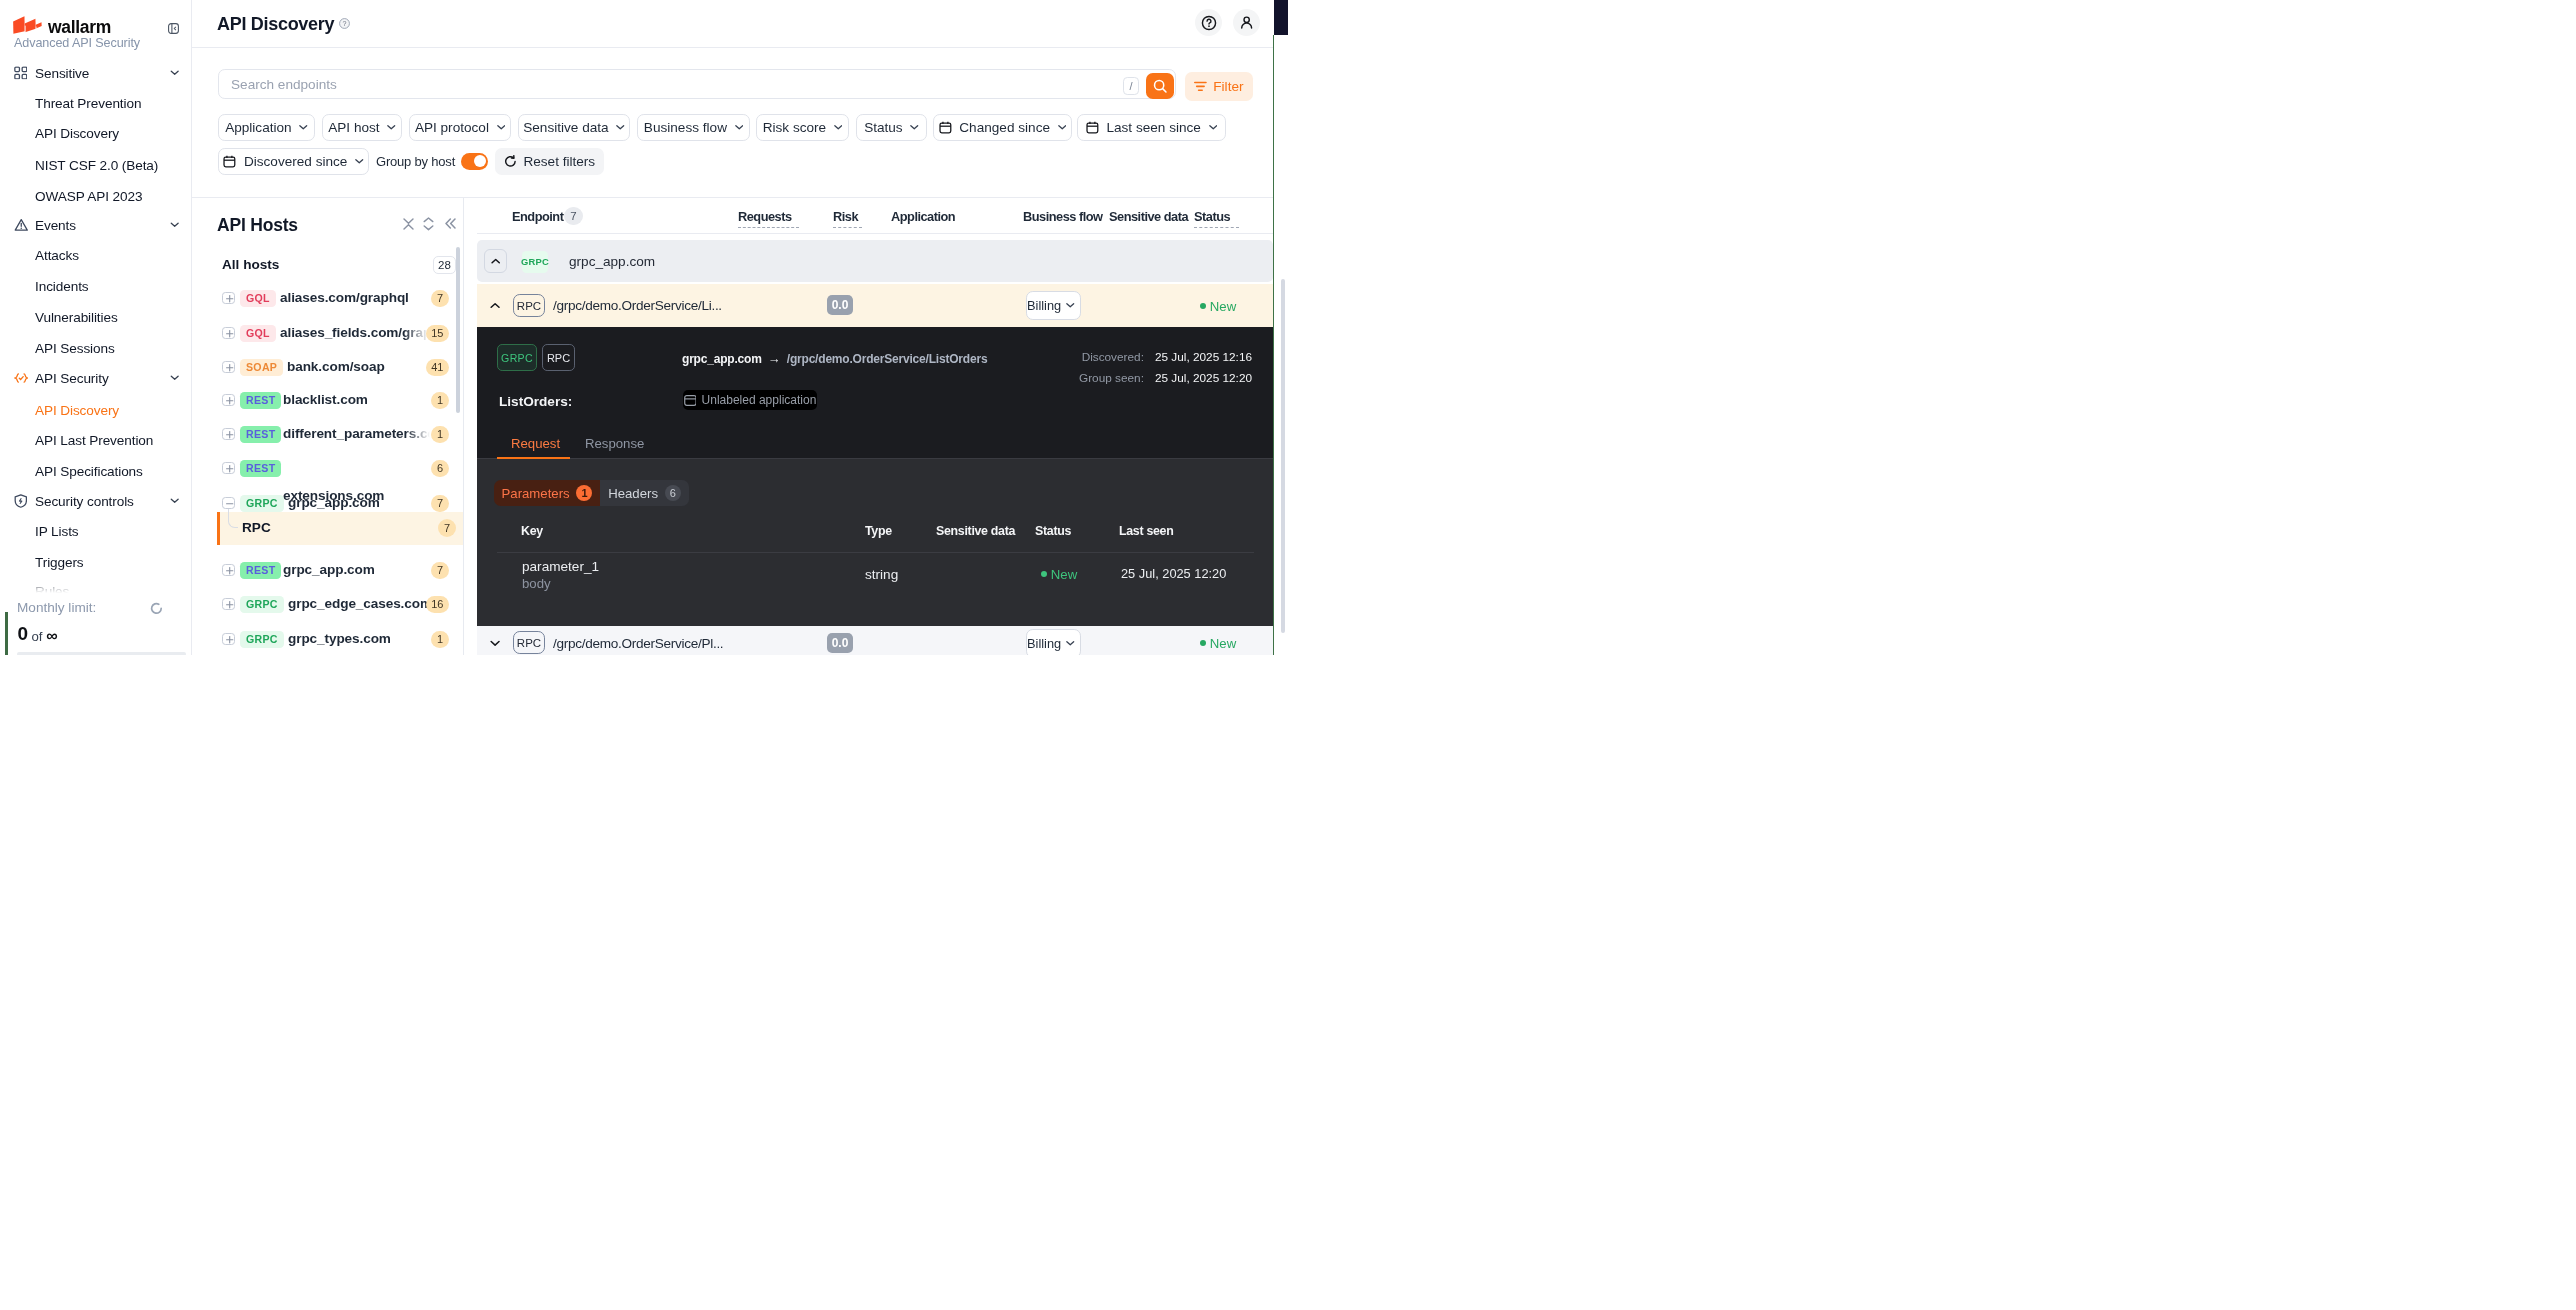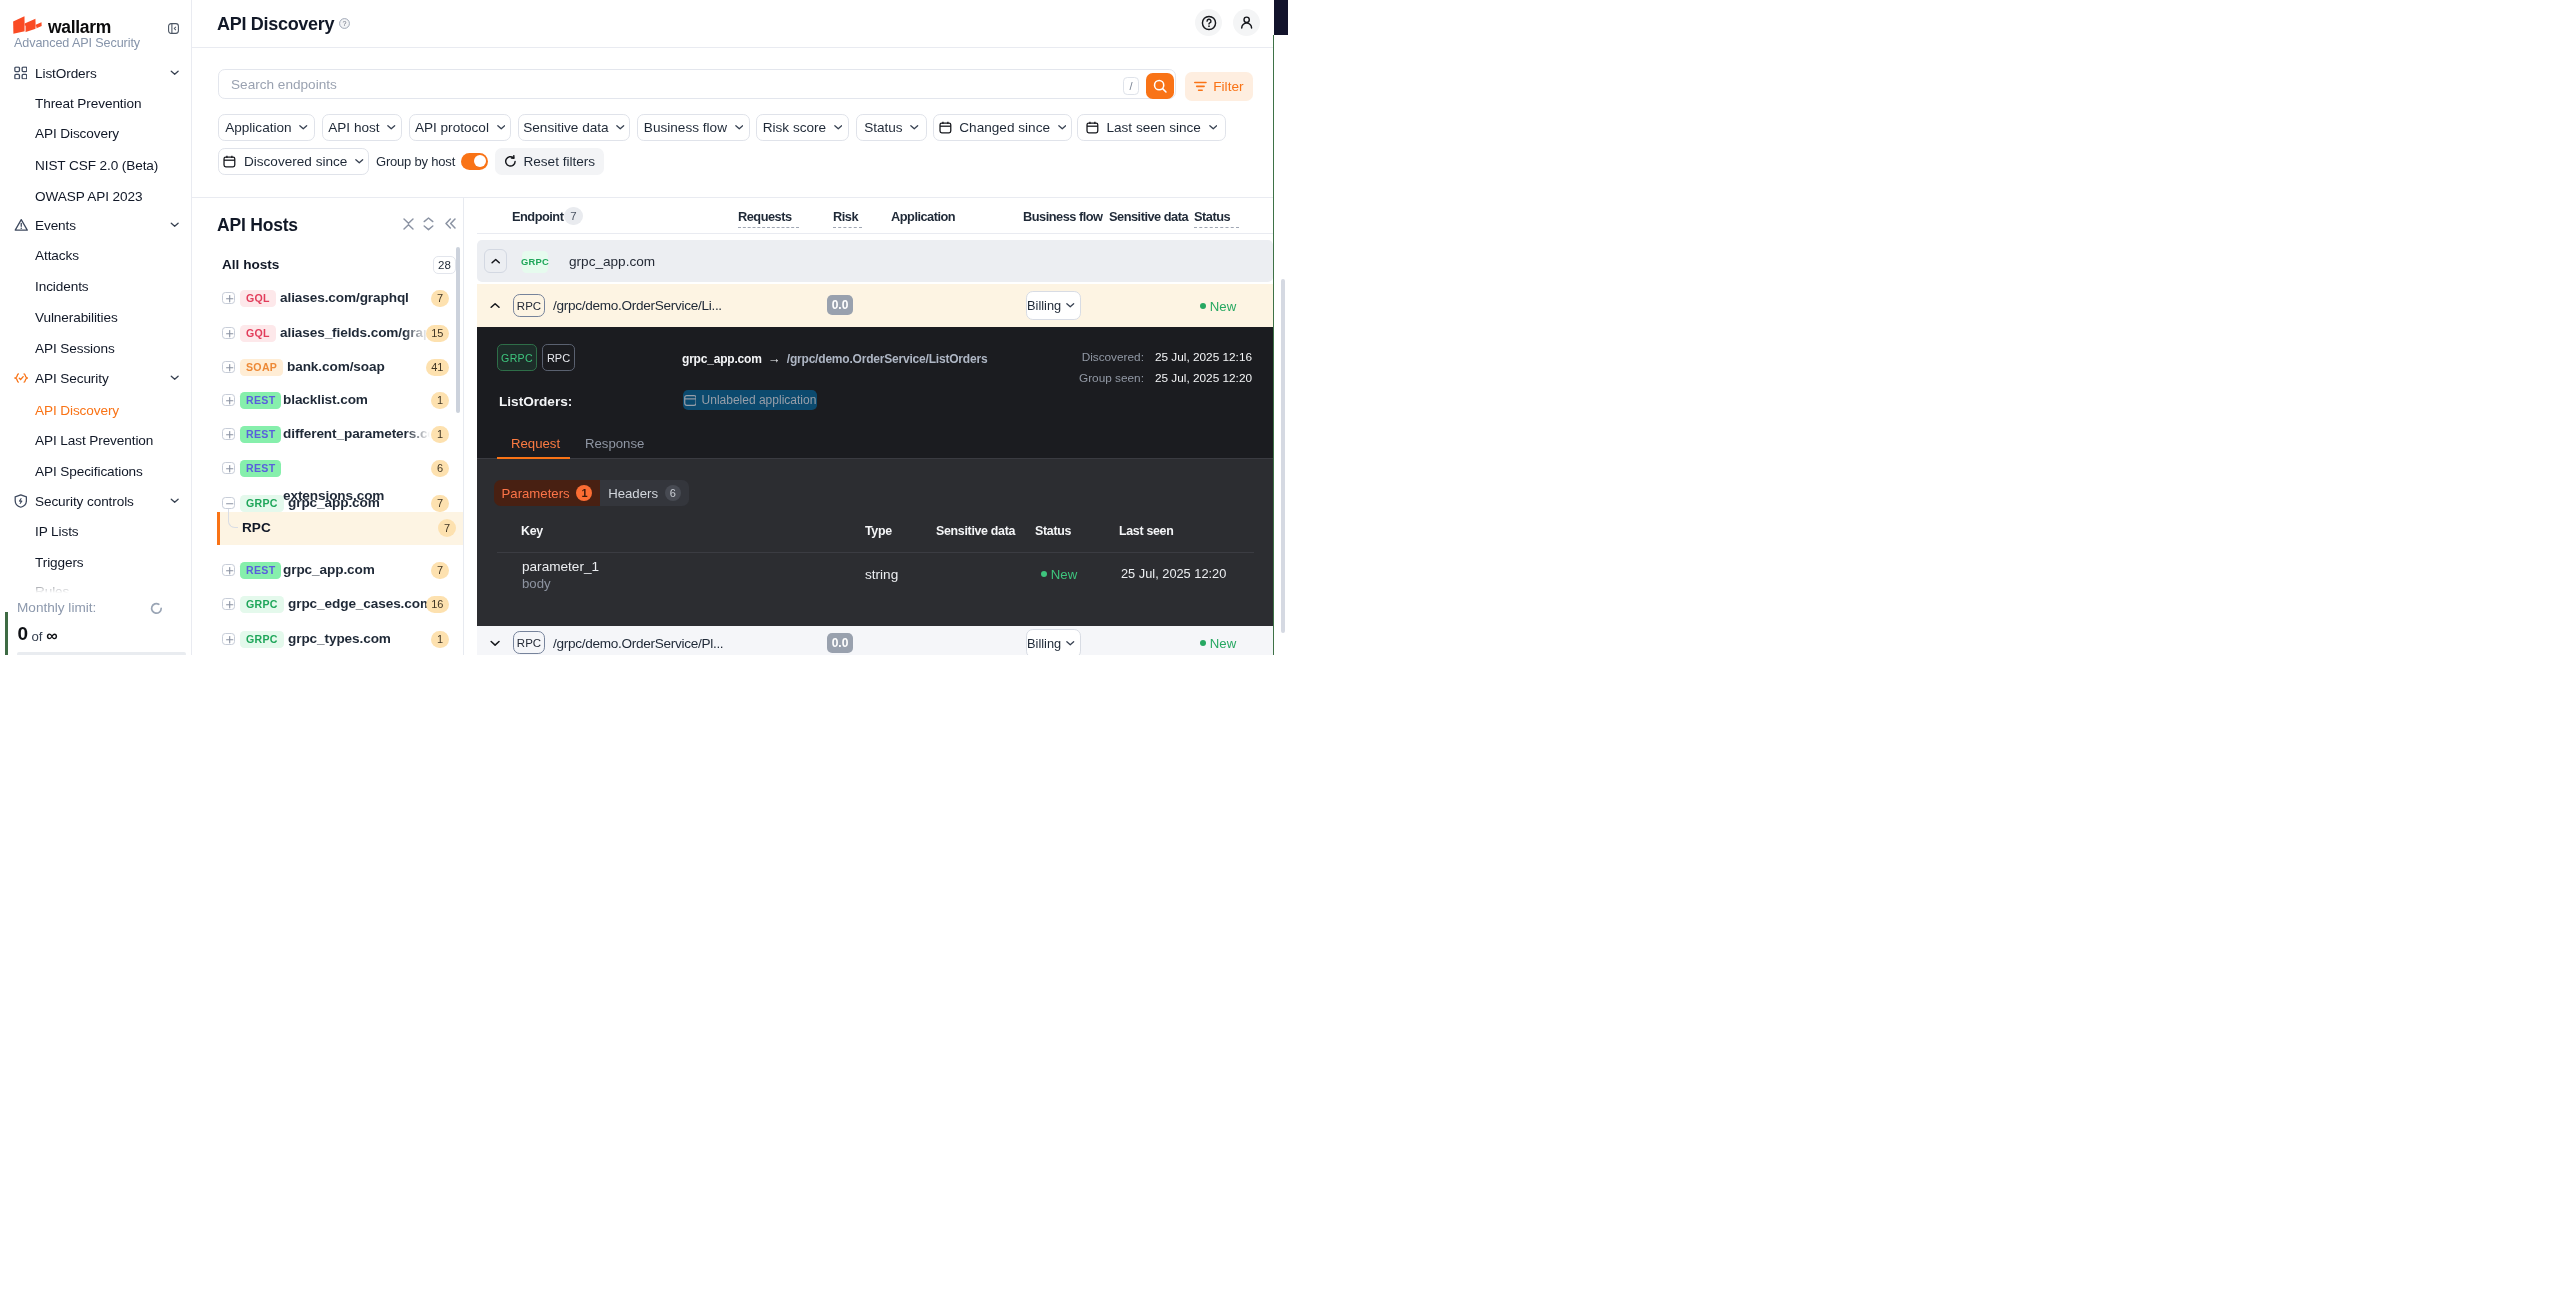--- a/index.html
+++ b/index.html
@@ -87,21 +87,21 @@
 #dgrpc { position:absolute; left:20px; top:17px; width:40px; height:27px; border:0.9px solid #2e6e48; background:rgba(52,199,123,0.10); color:#3ec47d; border-radius:5.1px; font-size:10.6px; display:flex; align-items:center; justify-content:center; letter-spacing:0.3px; }
 #drpc { position:absolute; left:65px; top:17px; width:33px; height:27px; border:0.9px solid #5a6170; color:#e7e9ee; border-radius:5.1px; font-size:11px; display:flex; align-items:center; justify-content:center; }
 #dhost { position:absolute; left:205px; top:24px; font-size:12px; font-weight:700; color:#f4f5f7; letter-spacing:-0.2px; }
 #ddisc { position:absolute; right:21px; top:23px; font-size:11.8px; display:flex; gap:11px; }
 #ddisc .l { color:#9299a5; } #ddisc .v { color:#f3f4f6; }
 
 #dseen { position:absolute; right:21px; top:44px; font-size:11.8px; display:flex; gap:11px; }
 #dseen .l { color:#9299a5; } #dseen .v { color:#f3f4f6; }
 
 #dapp { position:absolute; left:22px; top:67px; font-size:13.6px; font-weight:700; color:#f4f5f7; }
-#dchip { position:absolute; left:206px; top:63px; width:134px; height:20px; background:#0c4a6e; border-radius:5.1px; color:#989ea8; font-size:12px; display:flex; align-items:center; justify-content:center; gap:5.1px; white-space:nowrap; }
+#dchip { position:absolute; left:206px; top:63px; width:134px; height:20px; background:#000000; border-radius:5.1px; color:#989ea8; font-size:12px; display:flex; align-items:center; justify-content:center; gap:5.1px; white-space:nowrap; }
 #dreq { position:absolute; left:34px; top:109px; font-size:13.2px; color:#fb7b42; }
 #dresp { position:absolute; left:108px; top:109px; font-size:13.2px; color:#8f96a3; }
 #ptabs { position:absolute; left:17px; top:153px; height:26px; border-radius:6.8px; overflow:hidden; display:flex; }
 #ptab1 { width:106px; background:#482012; color:#fc7448; font-size:13.2px; display:flex; align-items:center; justify-content:center; gap:6.8px; }
 #ptab1 .c { width:16px; height:16px; border-radius:50%; background:#fc6d33; color:#3a1a0a; font-size:11px; font-weight:700; display:flex; align-items:center; justify-content:center; }
 #ptab2 { width:89px; background:#34363c; color:#d2d6dc; font-size:13.2px; display:flex; align-items:center; justify-content:center; gap:6.8px; }
 #ptab2 .c { width:16px; height:16px; border-radius:50%; background:#474a52; color:#ccd0d6; font-size:11px; display:flex; align-items:center; justify-content:center; }
 .kh { position:absolute; top:197px; font-size:12.4px; font-weight:700; color:#f4f5f7; letter-spacing:-0.3px; }
 #keyline { position:absolute; left:20px; top:225px; width:757px; height:0.9px; background:#3b3c42; }
 #p1 { position:absolute; left:45px; top:232px; font-size:13.6px; color:#eceef1; }
@@ -152,21 +152,21 @@
 <div id="navs">
   <div class="nav" style="top:57px;">
     <svg class="ic" width="13.6" height="13.6" viewBox="0 0 16 16">
         <g fill="none" stroke="#3f4a5f" stroke-width="1.5">
           <rect x="1" y="1" width="5.4" height="5.4" rx="1.2"></rect>
           <rect x="9.6" y="1" width="5.4" height="5.4" rx="1.2"></rect>
           <rect x="1" y="9.6" width="5.4" height="5.4" rx="1.2"></rect>
           <rect x="9.6" y="9.6" width="5.4" height="5.4" rx="1.2"></rect>
         </g>
       </svg>
-    <div class="txt sec">ListOrders</div>
+    <div class="txt sec">Sensitive</div>
     <svg class="chev" width="9.4" height="6" viewBox="0 0 11 7">
         <path d="M1.5 1.5l4 3.5 4-3.5" stroke="#374151" stroke-width="1.5" fill="none" stroke-linecap="round" stroke-linejoin="round"></path>
       </svg>
   </div>
   <div class="nav" style="top:87px;">
       <div class="txt">Threat Prevention</div>
     </div>
   <div class="nav" style="top:117px;">
       <div class="txt">API Discovery</div>
     </div>

